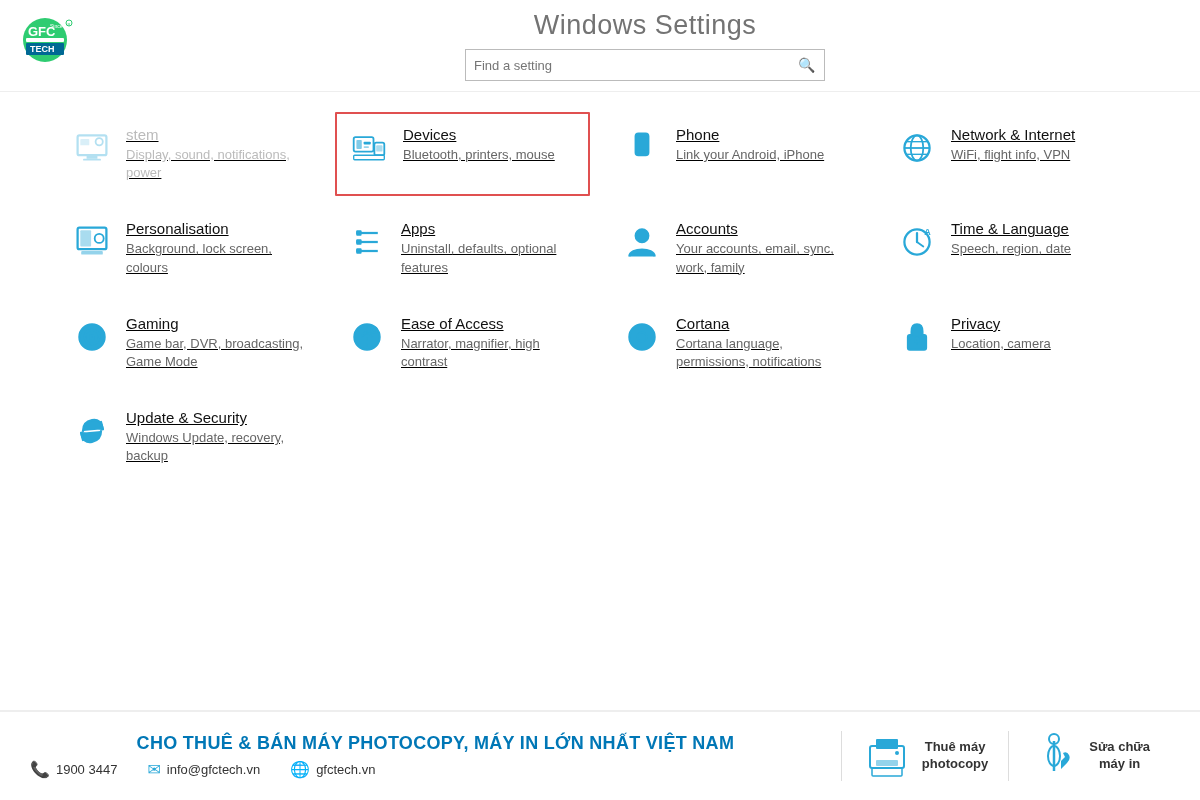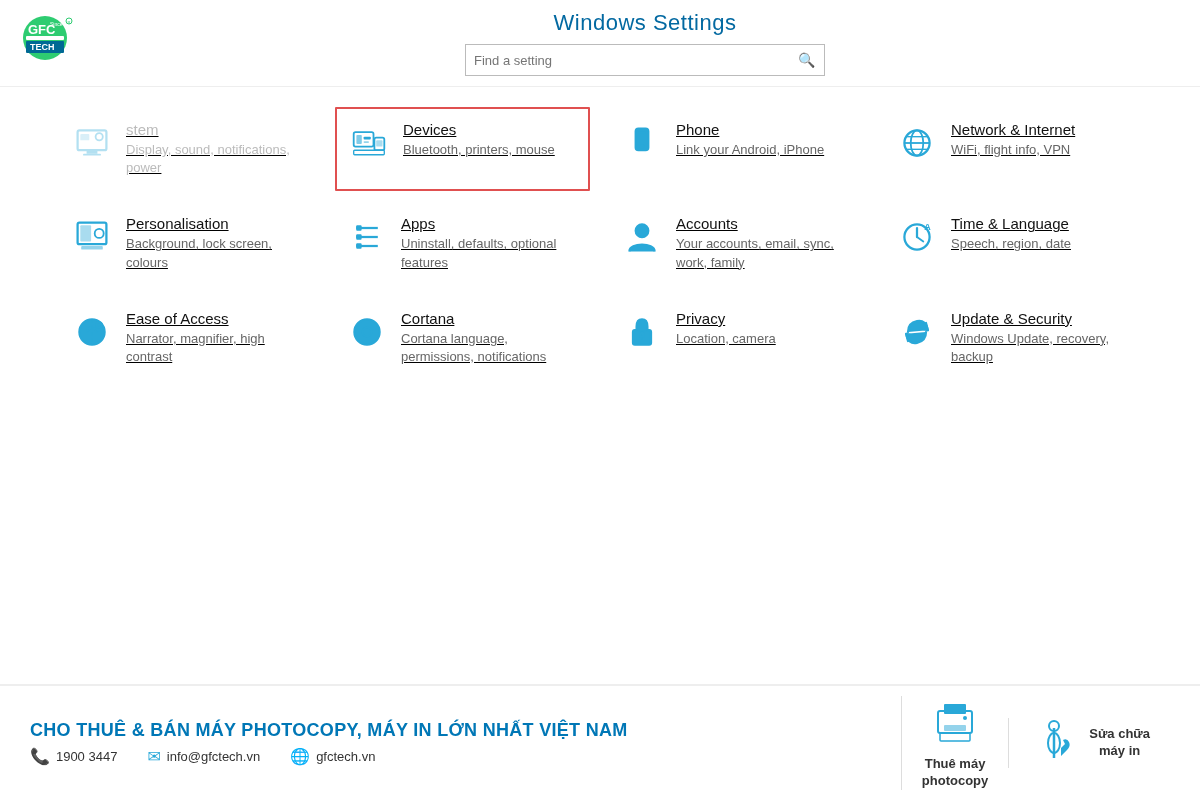--- a/index.html
+++ b/index.html
@@ -30,23 +30,23 @@
     }
     .logo-svg { width: 100%; height: 100%; }
 
     .header-center {
       flex: 1;
       display: flex;
       flex-direction: column;
       align-items: center;
     }
     .page-title-text {
-      font-size: 22px;
+      font-size: 27px;
       font-weight: 300;
-      color: #0369a1;
+      color: #737373;
       margin-bottom: 8px;
       letter-spacing: 0.5px;
     }
     .search-bar {
       display: flex;
       align-items: center;
       border: 1px solid #bbb;
       width: 360px;
       height: 32px;
       padding: 0 8px;
@@ -145,20 +145,21 @@
     .footer-left {
       flex: 1;
     }
     .footer-tagline {
       font-size: 18px;
       font-weight: 800;
       color: #0077b6;
       text-transform: uppercase;
       letter-spacing: 0.3px;
       margin-bottom: 6px;
+      text-align: center;
     }
     .footer-contacts {
       display: flex;
       gap: 30px;
       align-items: center;
     }
     .footer-contact-item {
       display: flex;
       align-items: center;
       gap: 6px;
@@ -177,21 +178,20 @@
     }
     .footer-service-block {
       display: flex;
       align-items: center;
       gap: 10px;
       padding: 0 20px;
       border-left: 1px solid #ddd;
     }
     .footer-service-block:first-child {
       border-left: 1px solid #ddd;
-      flex-direction: column;
     }
     .service-icon {
       width: 50px;
       height: 50px;
       display: flex;
       align-items: center;
       justify-content: center;
       color: #29a8d8;
     }
     .service-text {
@@ -344,20 +344,33 @@
       <svg viewBox="0 0 40 40" fill="#29a8d8">
             <circle cx="20" cy="20" r="14" fill="none" stroke="#29a8d8" stroke-width="2.5"></circle>
             <line x1="20" y1="20" x2="20" y2="10" stroke="#29a8d8" stroke-width="2.5" stroke-linecap="round"></line>
             <line x1="20" y1="20" x2="27" y2="25" stroke="#29a8d8" stroke-width="2" stroke-linecap="round"></line>
             <text x="28" y="12" font-size="10" fill="#29a8d8" font-family="Arial" font-weight="bold">A</text>
           </svg>
     </div>
     <div class="item-text">
       <div class="item-title">Time &amp; Language</div>
       <div class="item-desc">Speech, region, date</div>
+    </div>
+  </div>
+      <div class="settings-item">
+    <div class="item-icon">
+      <svg viewBox="0 0 40 40" fill="none" stroke="#29a8d8" stroke-width="2.5">
+            <circle cx="20" cy="20" r="14"></circle>
+            <circle cx="20" cy="20" r="8"></circle>
+            <circle cx="20" cy="20" r="2" fill="#29a8d8"></circle>
+          </svg>
+    </div>
+    <div class="item-text">
+      <div class="item-title">Gaming</div>
+      <div class="item-desc">Game bar, DVR, broadcasting, Game Mode</div>
     </div>
   </div>
       <div class="settings-item">
     <div class="item-icon">
       <svg viewBox="0 0 40 40" fill="none" stroke="#29a8d8" stroke-width="2.5">
             <circle cx="20" cy="20" r="14"></circle>
             <path d="M14 20 Q20 10 26 20" stroke-dasharray="3 2"></path>
             <line x1="20" y1="6" x2="20" y2="34" stroke="#29a8d8" stroke-width="1.5" stroke-dasharray="4 3"></line>
             <circle cx="28" cy="12" r="3" stroke-width="2"></circle>
           </svg>

